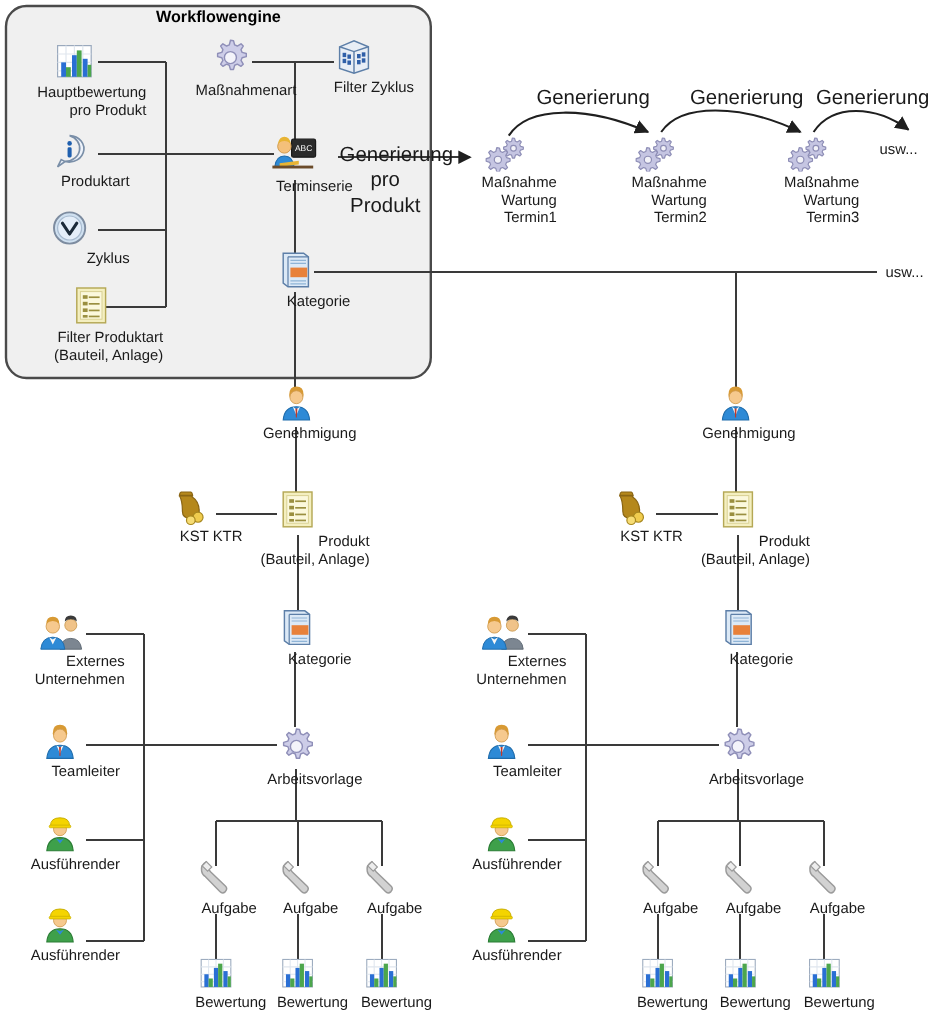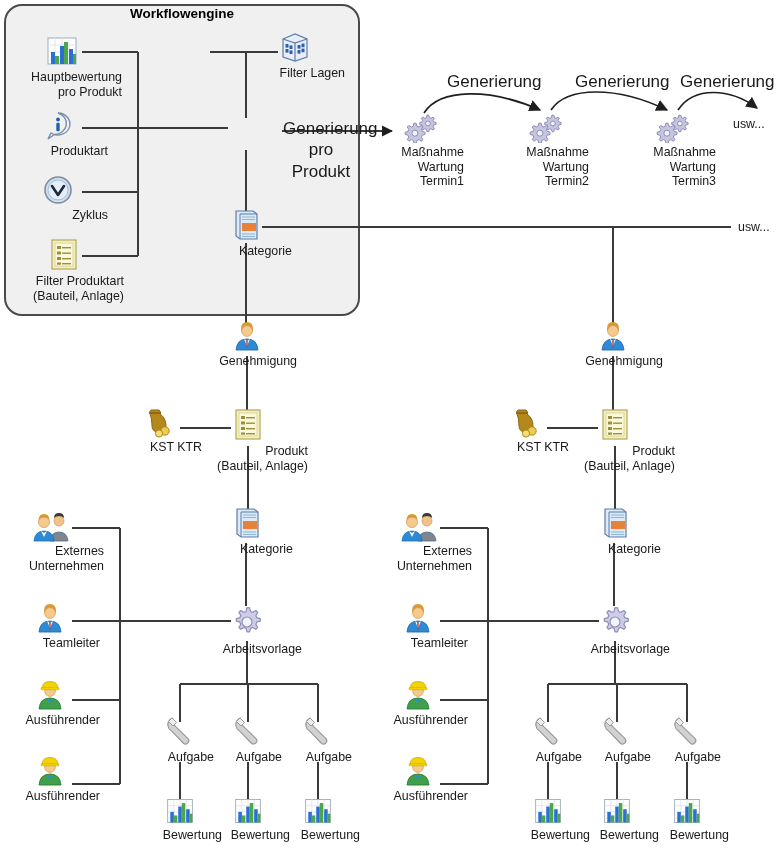--- a/index.html
+++ b/index.html
@@ -190,63 +190,86 @@
     <span class="ico">
       <svg width="32" height="32" viewBox="0 0 32 32">
         <circle cx="16" cy="16" r="13" fill="#cfe0f0" stroke="#7d8ca0" stroke-width="1.6"></circle>
         <circle cx="16" cy="16" r="10" fill="#e4eef9" stroke="#a8bbd0" stroke-width="1"></circle>
         <path d="M10 12 L16 21 L22 12" fill="none" stroke="#1c2b3a" stroke-width="2.6" stroke-linecap="round" stroke-linejoin="round"></path>
       </svg>
     </span>
     <span class="lbl">Zyklus</span>
   </div>
 
-  <div class="node" style="left:4px;top:238px;width:120px;">
+  <div class="node" style="left:16px;top:238px;width:120px;">
     <span class="ico">
       <svg width="30" height="34" viewBox="0 0 30 34">
         <rect x="3" y="2" width="24" height="29" fill="#f4efc0" stroke="#b5a855" stroke-width="1.2"></rect>
         <rect x="6" y="5" width="18" height="23" fill="#fbf8dc" stroke="#d8cf92" stroke-width="0.8"></rect>
         <g fill="#9a8f3f">
           <rect x="8" y="8" width="4" height="3"></rect>
           <rect x="13" y="9" width="9" height="1.4"></rect>
           <rect x="8" y="13.5" width="4" height="3"></rect>
           <rect x="13" y="14.5" width="9" height="1.4"></rect>
           <rect x="8" y="19" width="4" height="3"></rect>
           <rect x="13" y="20" width="9" height="1.4"></rect>
           <rect x="8" y="24.5" width="4" height="2.2"></rect>
           <rect x="13" y="25" width="9" height="1.4"></rect>
         </g>
       </svg>
     </span>
     <span class="lbl">Filter Produktart
 (Bauteil, Anlage)</span>
   </div>
 
+  <div class="node" style="left:137px;top:30px;width:110px;">
+    <span class="ico">
+      <svg width="36" height="36" viewBox="0 0 36 36">
+        <path d="M18 3.5 l2.6 .45 .95 3.5 2.2 .9 3.1-1.85 1.85 1.85 -1.85 3.1 .9 2.2 3.5 .95 0 2.6 -3.5 .95 -.9 2.2 1.85 3.1 -1.85 1.85 -3.1-1.85 -2.2 .9 -.95 3.5 -2.6 0 -.95-3.5 -2.2-.9 -3.1 1.85 -1.85-1.85 1.85-3.1 -.9-2.2 -3.5-.95 0-2.6 3.5-.95 .9-2.2 -1.85-3.1 1.85-1.85 3.1 1.85 2.2-.9 .95-3.5 z" fill="#cdcde8" stroke="#8f8fb8" stroke-width="1.2" stroke-linejoin="round"></path>
+        <circle cx="18" cy="18" r="5" fill="#f3f3fa" stroke="#8f8fb8" stroke-width="1.2"></circle>
+      </svg>
+    </span>
+    <span class="lbl">Maßnahmenart</span>
+  </div>
 
   <div class="node" style="left:245px;top:30px;width:100px;">
     <span class="ico">
       <svg width="34" height="34" viewBox="0 0 34 34">
         <path d="M5 9 L17 4 L29 9 L29 27 L17 31 L5 27 Z" fill="#e8eef6" stroke="#5d7fa8" stroke-width="1.2"></path>
         <path d="M5 9 L17 13 L29 9" fill="none" stroke="#5d7fa8" stroke-width="1.2"></path>
         <path d="M17 13 L17 31" fill="none" stroke="#5d7fa8" stroke-width="1.2"></path>
         <g fill="#2f5fa8">
           <rect x="7.5" y="14" width="3" height="3.6"></rect>
             <rect x="11.5" y="15.4" width="3" height="3.6"></rect>
           <rect x="7.5" y="19" width="3" height="3.6"></rect>
             <rect x="11.5" y="20.4" width="3" height="3.6"></rect>
           <rect x="19.5" y="15" width="3" height="3.6"></rect>
             <rect x="23.5" y="13.6" width="3" height="3.6"></rect>
           <rect x="19.5" y="20" width="3" height="3.6"></rect>
             <rect x="23.5" y="18.6" width="3" height="3.6"></rect>
         </g>
       </svg>
     </span>
-    <span class="lbl">Filter Lagen</span>
-  </div>
-
+    <span class="lbl">Filter Zyklus</span>
+  </div>
+
+  <div class="node" style="left:194px;top:112px;width:100px;">
+    <span class="ico">
+      <svg width="42" height="34" viewBox="0 0 42 34">
+        <rect x="20" y="4" width="20" height="15" rx="1.5" fill="#2b2b2b" stroke="#1a1a1a" stroke-width="1"></rect>
+        <text x="30" y="14" font-size="7" fill="#ffffff" text-anchor="middle" font-family="'Liberation Sans',sans-serif">ABC</text>
+        <circle cx="14" cy="10" r="5.6" fill="#f4c07a" stroke="#cf9a4e" stroke-width="0.8"></circle>
+        <path d="M8.6 8 q1-6 5.4-6 q4.4 0 5.4 6 q-2-2.5-5.4-2.5 q-3.4 0-5.4 2.5 z" fill="#e8b434"></path>
+        <path d="M6 27 q1-9 8-9 q7 0 8 9 z" fill="#2e8ad6" stroke="#1f6cab" stroke-width="0.9"></path>
+        <path d="M10 24 L26 22 L26 25 L10 27 Z" fill="#e8b434"></path>
+        <rect x="4" y="26" width="34" height="2.4" fill="#6b4b2a"></rect>
+      </svg>
+    </span>
+    <span class="lbl">Terminserie</span>
+  </div>
 
   <div class="node" style="left:200px;top:208px;width:92px;">
     <span class="ico">
       <svg width="30" height="34" viewBox="0 0 30 34">
         <path d="M5 3 L22 3 L26 6 L26 31 L9 31 L5 28 Z" fill="#dce9f6" stroke="#5d7fa8" stroke-width="1.2"></path>
         <path d="M9 6 L26 6" fill="none" stroke="#5d7fa8" stroke-width="1"></path>
         <path d="M9 6 L9 31" fill="none" stroke="#5d7fa8" stroke-width="1"></path>
         <rect x="11" y="15" width="14" height="8" fill="#e8813a"></rect>
         <g stroke="#8fb4d6" stroke-width="1">
           <line x1="11" y1="9" x2="24" y2="9"></line>

